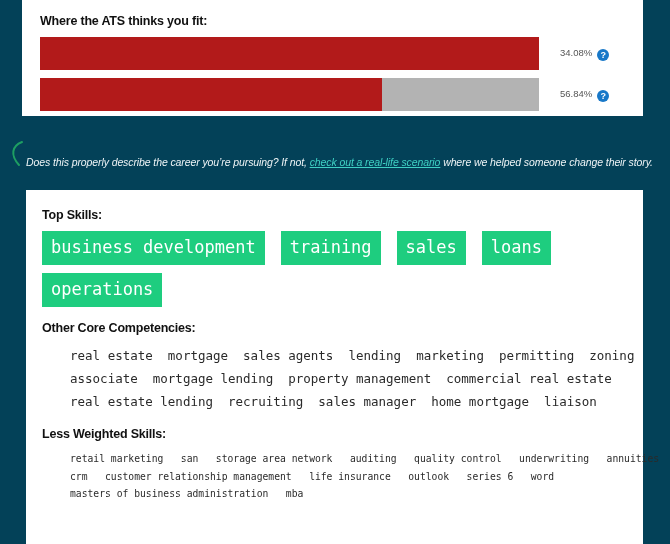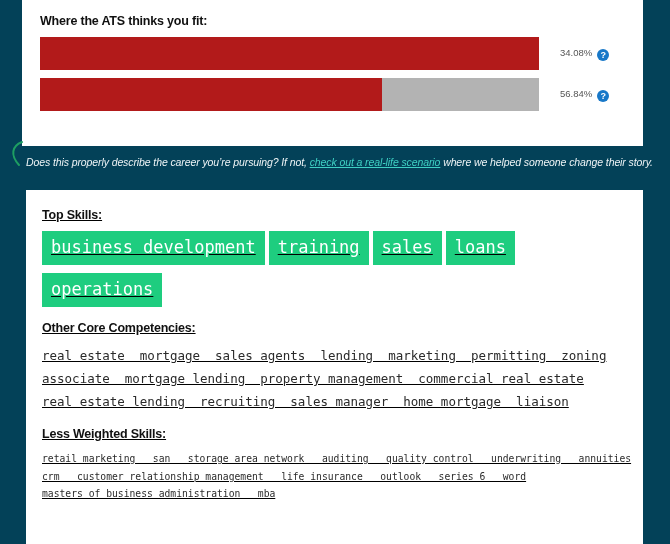--- a/index.html
+++ b/index.html
@@ -18,21 +18,21 @@
 
   
   .card {
     background: #ffffff;
     position: absolute;
   }
   #fit-card {
     left: 22px;
     top: 0px;
     width: 621px;
-    height: 146px;
+    height: 116px;
     padding: 14px 18px 0 18px;
   }
   .section-heading {
     font-family: "Liberation Sans", sans-serif;
     font-weight: bold;
     font-size: 12.5px;
     color: #111111;
     letter-spacing: -0.2px;
     margin: 0 0 9px 0;
   }
@@ -116,41 +116,41 @@
     height: 30px;
   }
 
   
   #skills-card {
     left: 26px;
     top: 190px;
     width: 617px;
     height: 354px;
     padding: 18px 16px 16px 16px;
-    text-decoration: underline;
   }
   .tag-row {
     display: flex;
     flex-wrap: wrap;
-    gap: 8px 4px;
+    gap: 8px 16px;
     margin-bottom: 4px;
   }
   .tag {
     background: #1ecd7f;
     color: #ffffff;
     font-family: "DejaVu Sans Mono", "Liberation Mono", monospace;
     font-size: 17px;
     line-height: 1;
     padding: 8px 9px 9px 9px;
     white-space: nowrap;
     cursor: pointer;
   }
 
   .kw-block {
     margin-top: 3px;
+    margin-left: 28px;
   }
   .kw-line {
     font-family: "DejaVu Sans Mono", "Liberation Mono", monospace;
     color: #2a2a2a;
     white-space: pre;
   }
   #core-list .kw-line {
     font-size: 12.5px;
     line-height: 23px;
   }

